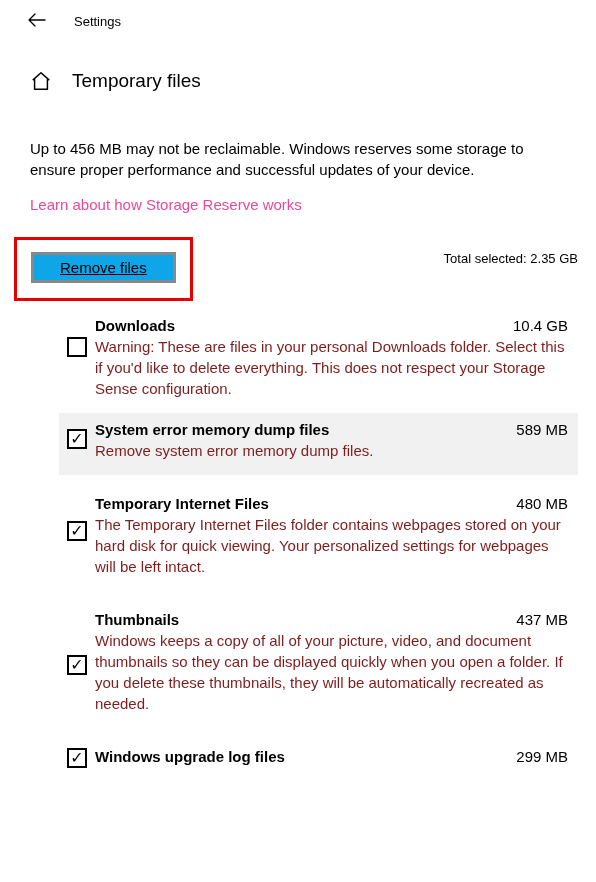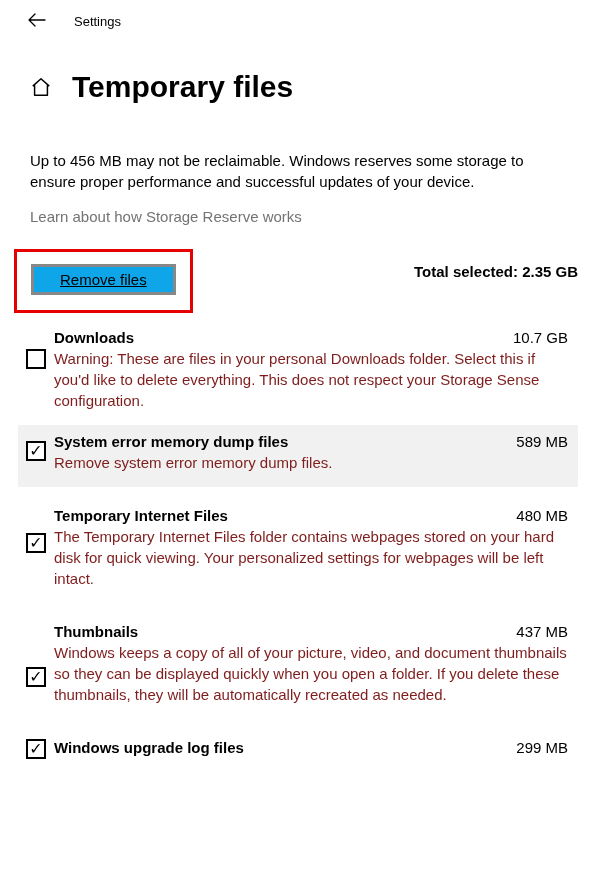--- a/index.html
+++ b/index.html
@@ -27,31 +27,31 @@
       font-weight: 400;
     }
     .title-row {
       display: flex;
       align-items: center;
       gap: 20px;
       padding: 32px 30px 18px 30px;
     }
     .home-icon svg { display:block; }
     .page-title {
-      font-size: 30px;
-      font-weight: 700;
+      font-size: 19px;
+      font-weight: 400;
     }
     .intro {
       padding: 28px 30px 0 30px;
       font-size: 15px;
       line-height: 1.4;
     }
     .intro p { margin-bottom: 14px; }
     .link {
-      color: #737373;
+      color: #ec4899;
       text-decoration: none;
       font-size: 15px;
       cursor: pointer;
     }
     .action-row {
       display: flex;
       align-items: flex-start;
       justify-content: space-between;
       padding: 22px 14px 8px 14px;
     }
@@ -62,27 +62,27 @@
     .remove-btn {
       background: #0ea5e9;
       border: 3px solid #888;
       padding: 4px 26px;
       font-family: inherit;
       font-size: 15px;
       cursor: pointer;
       text-decoration: underline;
     }
     .total {
-      font-size: 15px;
+      font-size: 13px;
       padding-top: 14px;
       padding-right: 4px;
-      font-weight: bold;
     }
     .list {
       padding: 0 18px;
+      margin-left: 41px;
     }
     .item {
       display: flex;
       align-items: flex-start;
       padding: 8px 10px 14px 8px;
       gap: 8px;
     }
     .item.sel {
       background: #f1f1f1;
     }
@@ -158,21 +158,21 @@
   <div class="total">Total selected: 2.35 GB</div>
 </div>
 
 <div class="list">
 
   <div class="item big-offset">
     <div class="checkbox"></div>
     <div class="item-body">
       <div class="item-head">
         <span class="item-title">Downloads</span>
-        <span class="item-size">10.7 GB</span>
+        <span class="item-size">10.4 GB</span>
       </div>
       <div class="item-desc">Warning: These are files in your personal Downloads folder. Select this if you'd like to delete everything. This does not respect your Storage Sense configuration.</div>
     </div>
   </div>
 
   <div class="item sel">
     <div class="checkbox">✓</div>
     <div class="item-body">
       <div class="item-head">
         <span class="item-title">System error memory dump files</span>

